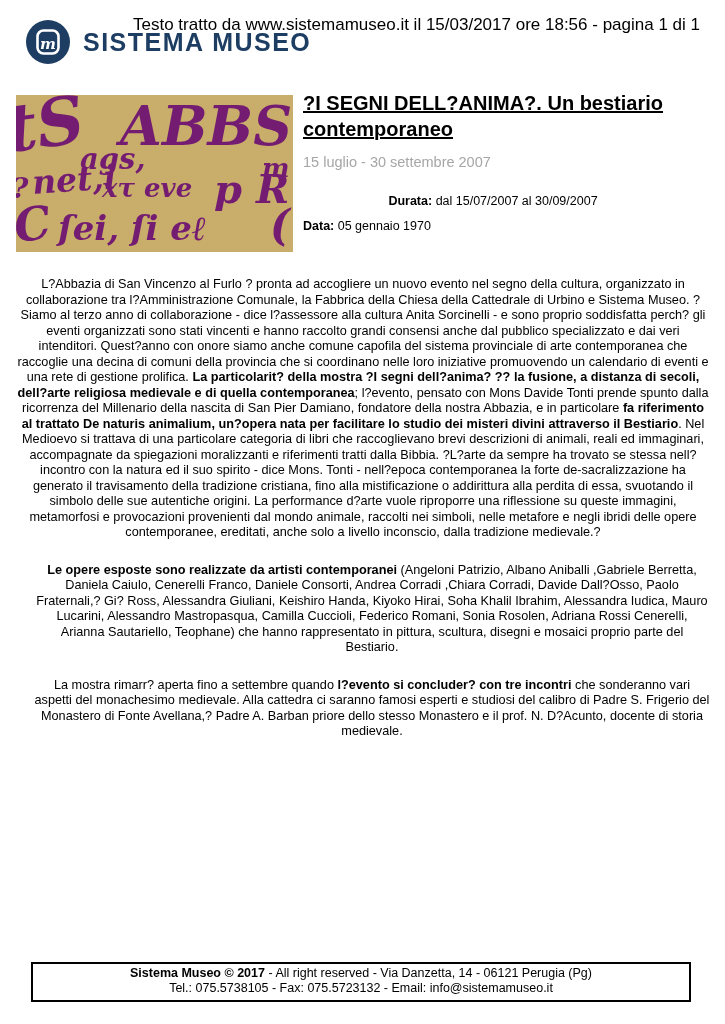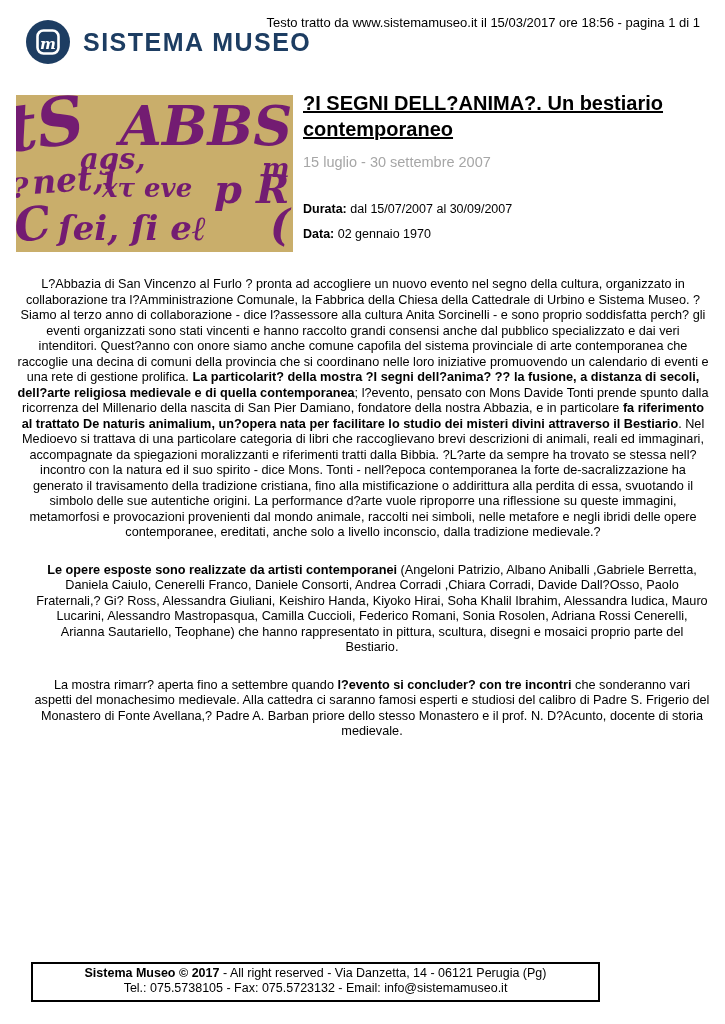--- a/index.html
+++ b/index.html
@@ -14,56 +14,56 @@
   }
 
   
   .logo { position:absolute; left:26px; top:20px; display:flex; align-items:center; }
   .logo-text {
     margin-left:13px; font-size:25px; font-weight:bold;
     letter-spacing:1.5px; color:#1d3d62; line-height:44px;
   }
   .header-note {
     position:absolute; top:15px; right:25px;
-    font-size:13px; color:#000;
+    font-size:17px; color:#000;
   }
 
   
   .manuscript {
     position:absolute; left:16px; top:95px;
     width:277px; height:157px;
     background:#c9ae6b; overflow:hidden;
   }
   .glyph {
     position:absolute; color:#731c72;
     font-family:"DejaVu Serif", serif;
     font-style:italic; font-weight:bold;
     line-height:1; white-space:pre;
   }
 
   
   .event-info { position:absolute; left:303px; top:90px; width:380px; }
   .event-title { font-size:20px; line-height:26px; font-weight:bold; color:#000; margin-bottom:12px;text-decoration:underline; }
   .event-sub { font-size:14.5px; line-height:17px; color:#a6a6a6; }
   .meta-line { font-size:12.5px; line-height:15px; color:#000; }
-  .meta-durata { margin-top:31px; }
+  .meta-durata { margin-top:23px;text-align:center; }
   .meta-data { margin-top:10px; }
   .b { font-weight:bold; }
 
   
   .body-text {
     position:absolute; left:16px; top:277px; width:694px;
     font-size:12.7px; line-height:15.5px; color:#000;
     text-align:center;
   }
   .body-text p + p { margin-top:22px;margin-left:18px; }
 
   
   .footer-box {
-    position:absolute; left:31px; top:962px; width:569px;
+    position:absolute; left:31px; top:962px; width:660px;
     border:2px solid #000;
     text-align:center;
     font-size:12.5px; line-height:15px;
     padding:2px 4px 4px 4px;
   }
 </style>
 </head>
 <body>
 
 <div class="page">
@@ -91,21 +91,21 @@
       <span class="glyph" style="left: 42px; top: 116px; font-size: 34px;">ſei, ſi eℓ</span>
       <span class="glyph" style="left: 254px; top: 110px; font-size: 42px;">(</span>
     </div>
 
   <div class="event-info">
     <div class="event-title">?I SEGNI DELL?ANIMA?. Un bestiario contemporaneo</div>
     <div class="event-sub">
       <div>15 luglio - 30 settembre 2007</div>
     </div>
     <div class="meta-line meta-durata"><span class="b">Durata:</span><span> dal 15/07/2007 al 30/09/2007</span></div>
-    <div class="meta-line meta-data"><span class="b">Data:</span><span> 02 gennaio 1970</span></div>
+    <div class="meta-line meta-data"><span class="b">Data:</span><span> 05 gennaio 1970</span></div>
   </div>
 
   <div class="body-text">
       <p><span>L?Abbazia di San Vincenzo al Furlo ? pronta ad accogliere un nuovo evento nel segno della cultura, organizzato in collaborazione tra l?Amministrazione Comunale, la Fabbrica della Chiesa della Cattedrale di Urbino e Sistema Museo. ?Siamo al terzo anno di collaborazione - dice l?assessore alla cultura Anita Sorcinelli - e sono proprio soddisfatta perch? gli eventi organizzati sono stati vincenti e hanno raccolto grandi consensi anche dal pubblico specializzato e dai veri intenditori. Quest?anno con onore siamo anche comune capofila del sistema provinciale di arte contemporanea che raccoglie una decina di comuni della provincia che si coordinano nelle loro iniziative promuovendo un calendario di eventi e una rete di gestione prolifica. </span><span class="b">La particolarit? della mostra ?I segni dell?anima? ?? la fusione, a distanza di secoli, dell?arte religiosa medievale e di quella contemporanea</span><span>; l?evento, pensato con Mons Davide Tonti prende spunto dalla ricorrenza del Millenario della nascita di San Pier Damiano, fondatore della nostra Abbazia, e in particolare </span><span class="b">fa riferimento al trattato De naturis animalium, un?opera nata per facilitare lo studio dei misteri divini attraverso il Bestiario</span><span>. Nel Medioevo si trattava di una particolare categoria di libri che raccoglievano brevi descrizioni di animali, reali ed immaginari, accompagnate da spiegazioni moralizzanti e riferimenti tratti dalla Bibbia. ?L?arte da sempre ha trovato se stessa nell?incontro con la natura ed il suo spirito - dice Mons. Tonti - nell?epoca contemporanea la forte de-sacralizzazione ha generato il travisamento della tradizione cristiana, fino alla mistificazione o addirittura alla perdita di essa, svuotando il simbolo delle sue autentiche origini. La performance d?arte vuole riproporre una riflessione su queste immagini, metamorfosi e provocazioni provenienti dal mondo animale, raccolti nei simboli, nelle metafore e negli ibridi delle opere contemporanee, ereditati, anche solo a livello inconscio, dalla tradizione medievale.?</span></p>
       <p><span class="b">Le opere esposte sono realizzate da artisti contemporanei</span><span> (Angeloni Patrizio, Albano Aniballi ,Gabriele Berretta, Daniela Caiulo, Cenerelli Franco, Daniele Consorti, Andrea Corradi ,Chiara Corradi, Davide Dall?Osso, Paolo Fraternali,? Gi? Ross, Alessandra Giuliani, Keishiro Handa, Kiyoko Hirai, Soha Khalil Ibrahim, Alessandra Iudica, Mauro Lucarini, Alessandro Mastropasqua, Camilla Cuccioli, Federico Romani, Sonia Rosolen, Adriana Rossi Cenerelli, Arianna Sautariello, Teophane) che hanno rappresentato in pittura, scultura, disegni e mosaici proprio parte del Bestiario.</span></p>
       <p><span>La mostra rimarr? aperta fino a settembre quando </span><span class="b">l?evento si concluder? con tre incontri</span><span> che sonderanno vari aspetti del monachesimo medievale. Alla cattedra ci saranno famosi esperti e studiosi del calibro di Padre S. Frigerio del Monastero di Fonte Avellana,? Padre A. Barban priore dello stesso Monastero e il prof. N. D?Acunto, docente di storia medievale.</span></p>
     </div>
 
   <div class="footer-box">
     <div><span class="b">Sistema Museo © 2017</span><span> - All right reserved - Via Danzetta, 14 - 06121 Perugia (Pg)</span></div>

